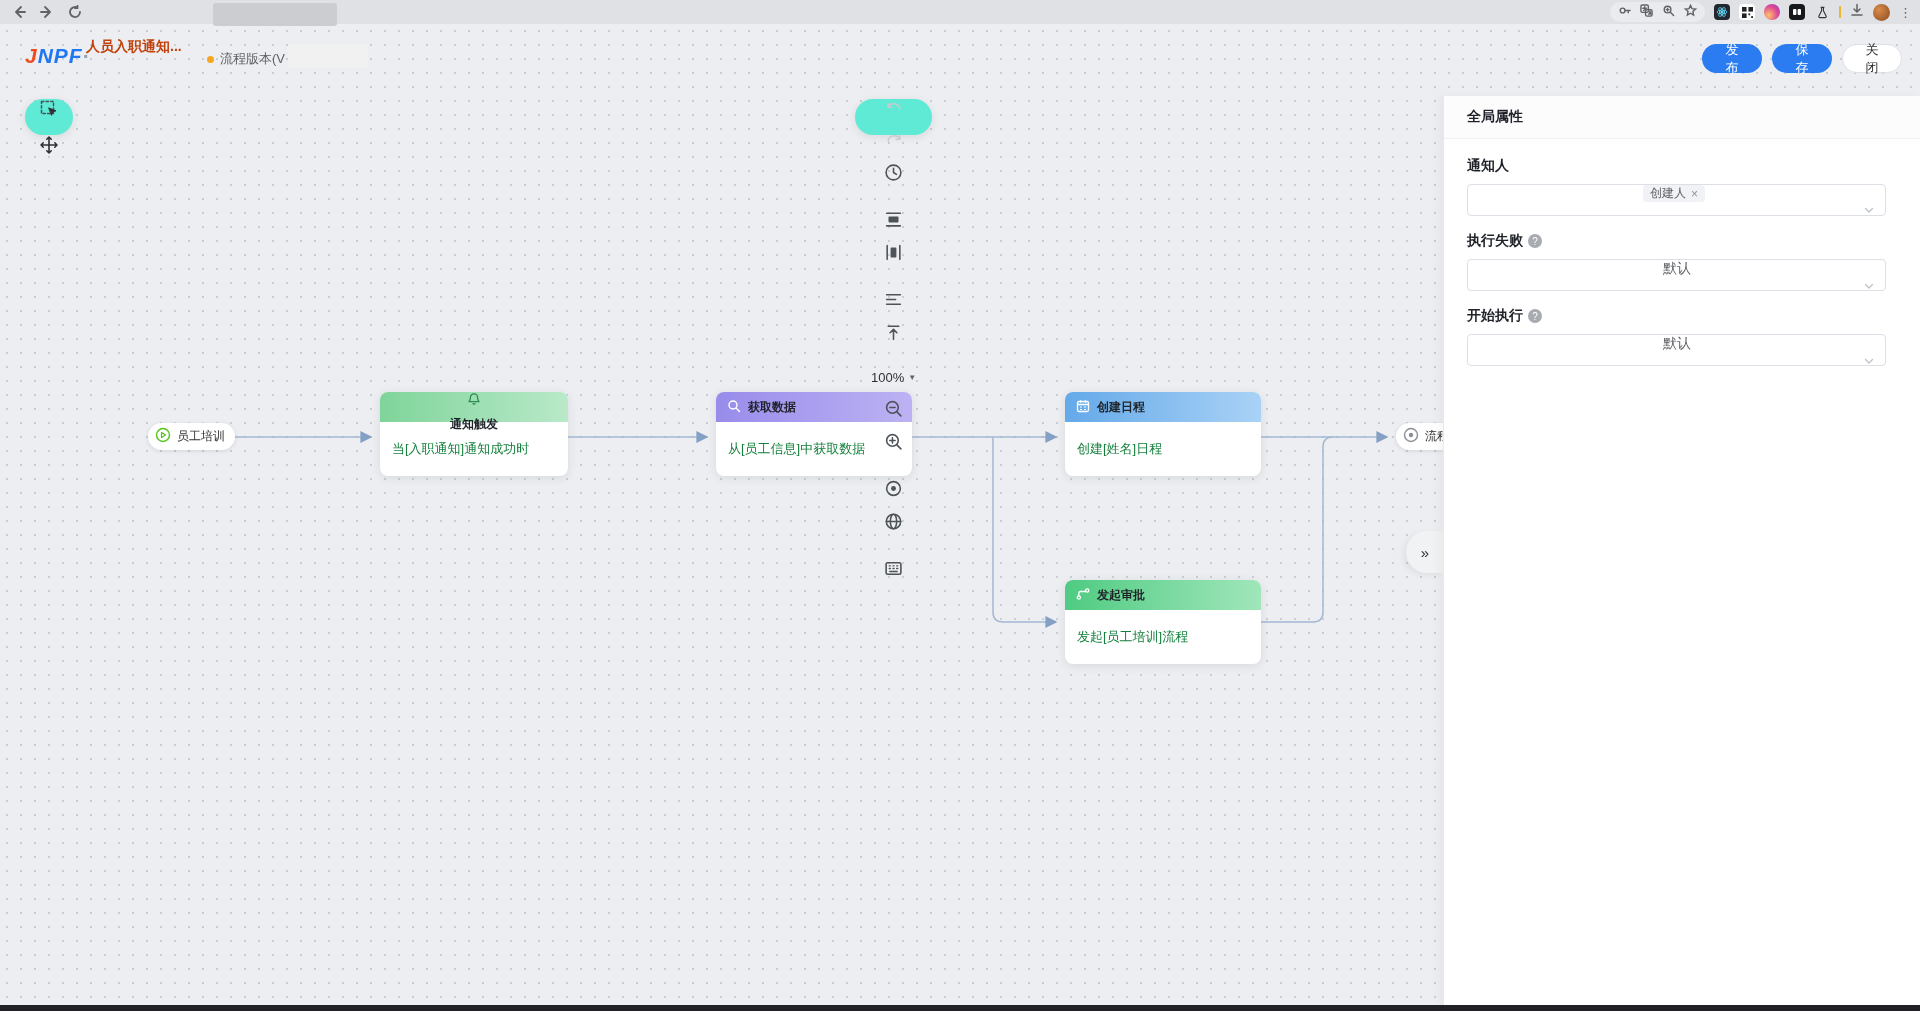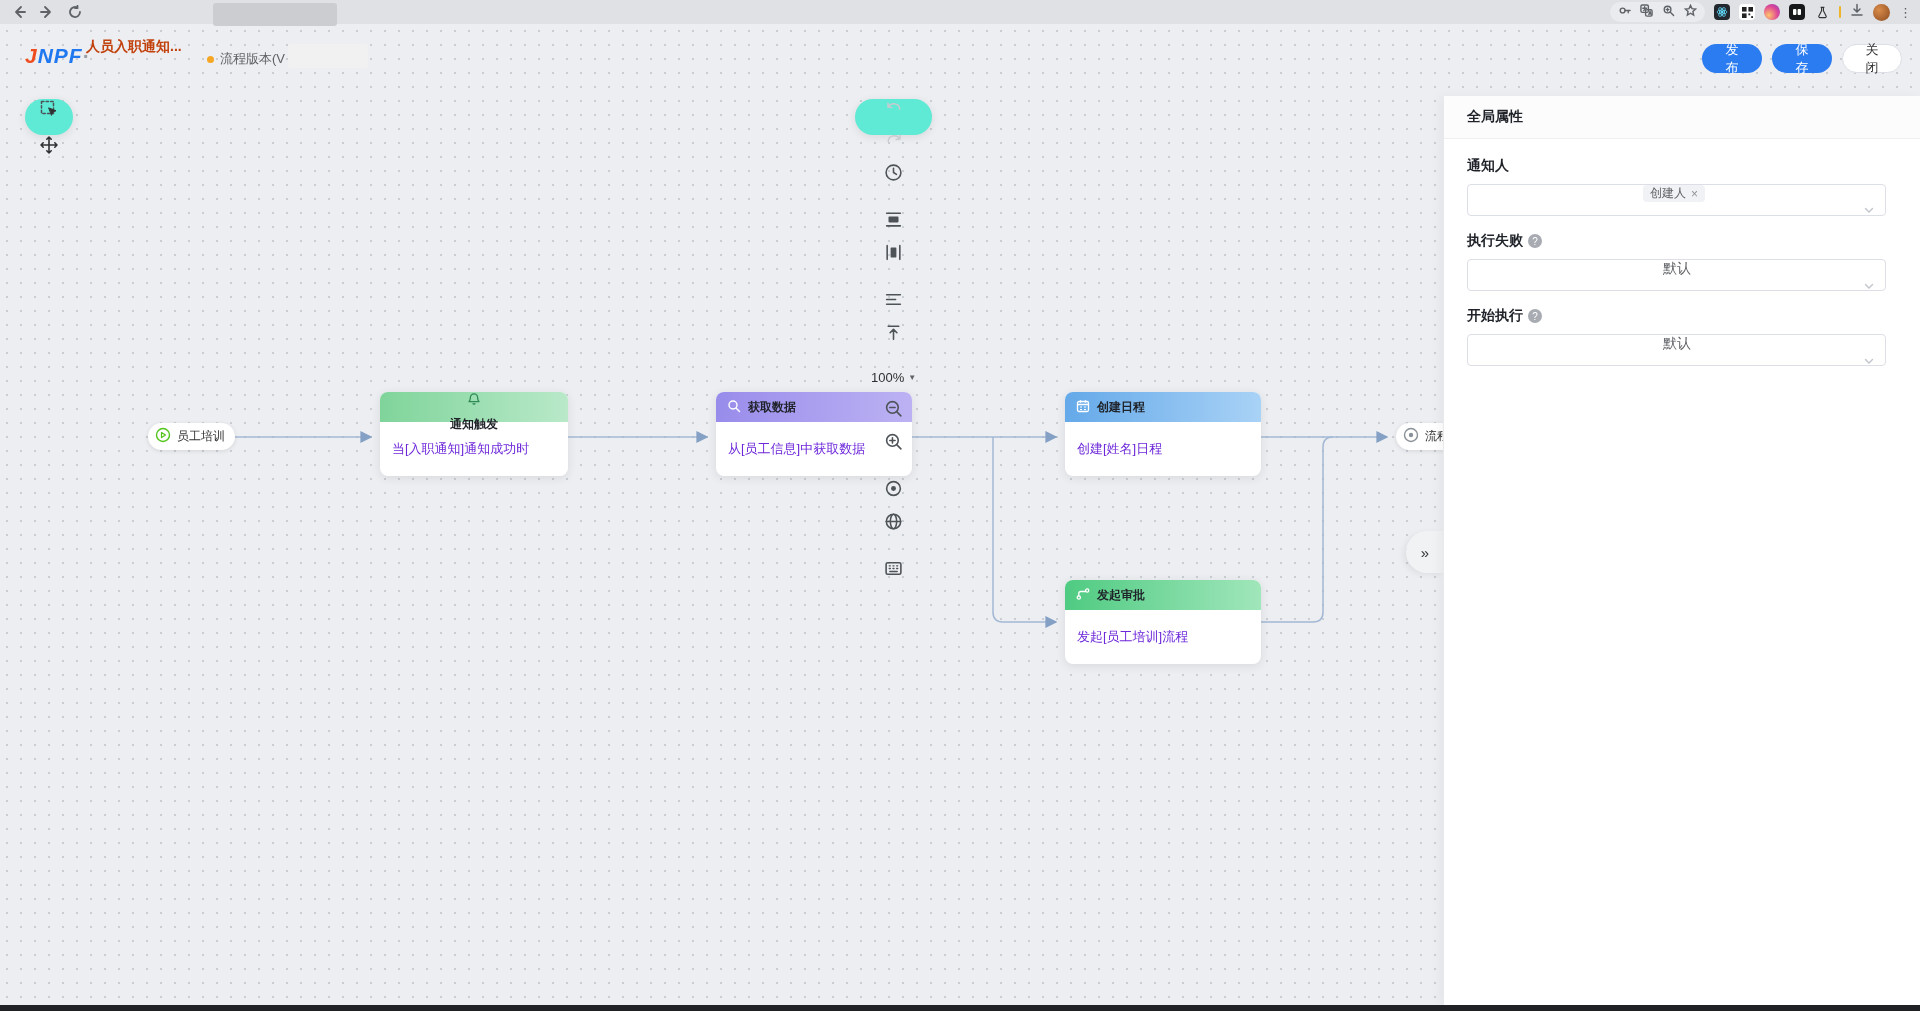--- a/index.html
+++ b/index.html
@@ -58,21 +58,21 @@
     box-shadow:0 1px 4px rgba(31,35,41,.12); display:flex; align-items:center; gap:6px;
     padding:0 10px 0 7px; font-size:12px; color:#303133; z-index:2; cursor:pointer; }
   .flow-node { position:absolute; width:190px; height:84px; border-radius:8px; background:#ffffff;
     box-shadow:0 2px 10px rgba(31,35,41,.10); z-index:2; cursor:pointer; }
   .node-head { height:30px; border-radius:8px 8px 0 0; display:flex; align-items:center; gap:7px;
     padding:0 11px; font-size:12px; font-weight:600; color:#1f2329; }
   .node-head.green  { background:linear-gradient(90deg,#7fd49a,#b9e9c9);flex-direction:column; }
   .node-head.purple { background:linear-gradient(90deg,#988ceb,#bcb2f3); }
   .node-head.blue   { background:linear-gradient(90deg,#64a9e9,#a9d2f6); }
   .node-head.green2 { background:linear-gradient(90deg,#4fcb82,#a0e6ba); }
-  .node-body { height:54px; display:flex; align-items:center; padding:0 12px; font-size:13px; color:#6d28d9; }
+  .node-body { height:54px; display:flex; align-items:center; padding:0 12px; font-size:13px; color:#15803d; }
   .node-head svg { flex:none; }
 
   
   #panel { position:absolute; left:1443px; top:96px; right:0; bottom:6px; background:#ffffff;
     border-left:1px solid #e7e9ec; box-shadow:-4px 0 10px rgba(0,0,0,.04); z-index:10; }
   #panel-header { height:43px; display:flex; align-items:center; padding-left:23px;
     border-bottom:1px solid #eef0f2; background:#fcfcfd; font-size:14px; font-weight:700; color:#1f2329; }
   #panel-body { padding:2px 34px 0 23px; }
   .field-label { margin:16px 0 9px; font-size:14px; font-weight:700; color:#1f2329; display:flex; align-items:center; gap:5px; }
   .help-ic { width:14px; height:14px; border-radius:50%; background:#a8abb2; color:#ffffff;

